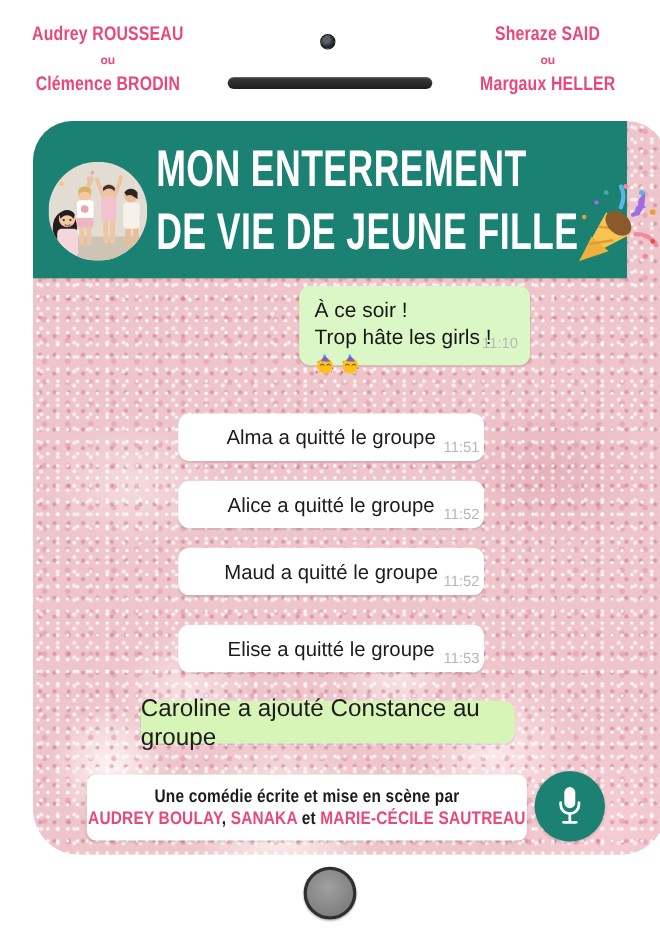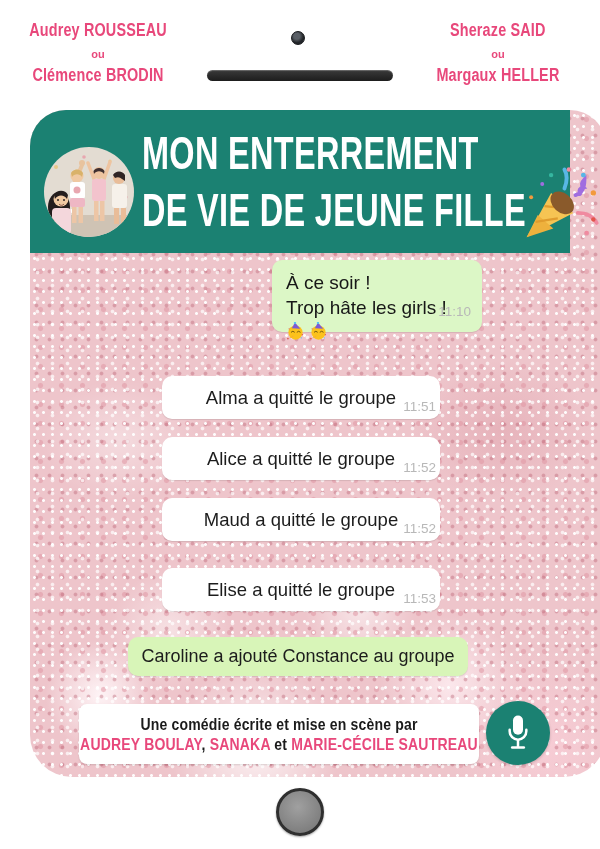--- a/index.html
+++ b/index.html
@@ -60,21 +60,21 @@
   .emoji-row svg{width:19px;height:19px;}
   .stamp{position:absolute;right:11px;bottom:8px;font-size:13.5px;color:#b8b8b8;}
 
   .sys-bubble{left:132px;width:278px;height:43px;border-radius:10px;background:#ffffff;
               display:flex;align-items:center;justify-content:center;
               font-size:18.5px;color:#1c1c1c;}
   .sys-bubble .stamp{bottom:5px;right:4px;margin-left:40px;}
   .sys-1{top:266px;} .sys-2{top:327px;} .sys-3{top:388px;} .sys-4{top:458px;}
 
   .add-bubble{left:98px;top:527px;width:340px;height:39px;border-radius:10px;background:#d8f5b8;
-              display:flex;align-items:center;justify-content:center;font-size:18px;color:#1c1c1c;}
+              display:flex;align-items:center;justify-content:center;font-size:22px;color:#1c1c1c;}
 
   
   .credits{position:absolute;left:49px;top:594px;width:400px;height:60px;background:#ffffff;border-radius:8px;
            box-shadow:0 1px 2px rgba(0,0,0,.12);display:flex;flex-direction:column;align-items:center;
            justify-content:center;gap:1px;}
   .credits .row{display:inline-block;transform:scaleX(0.85);transform-origin:center;white-space:nowrap;
                 font-weight:bold;font-size:16.5px;color:#1b1b1b;letter-spacing:.2px;}
   .credits .pink{color:#e8487b;}
   .mic-button{position:absolute;left:456px;top:591px;width:64px;height:64px;border-radius:50%;background:#1b8172;
               display:flex;align-items:center;justify-content:center;box-shadow:0 1px 3px rgba(0,0,0,.2);}

